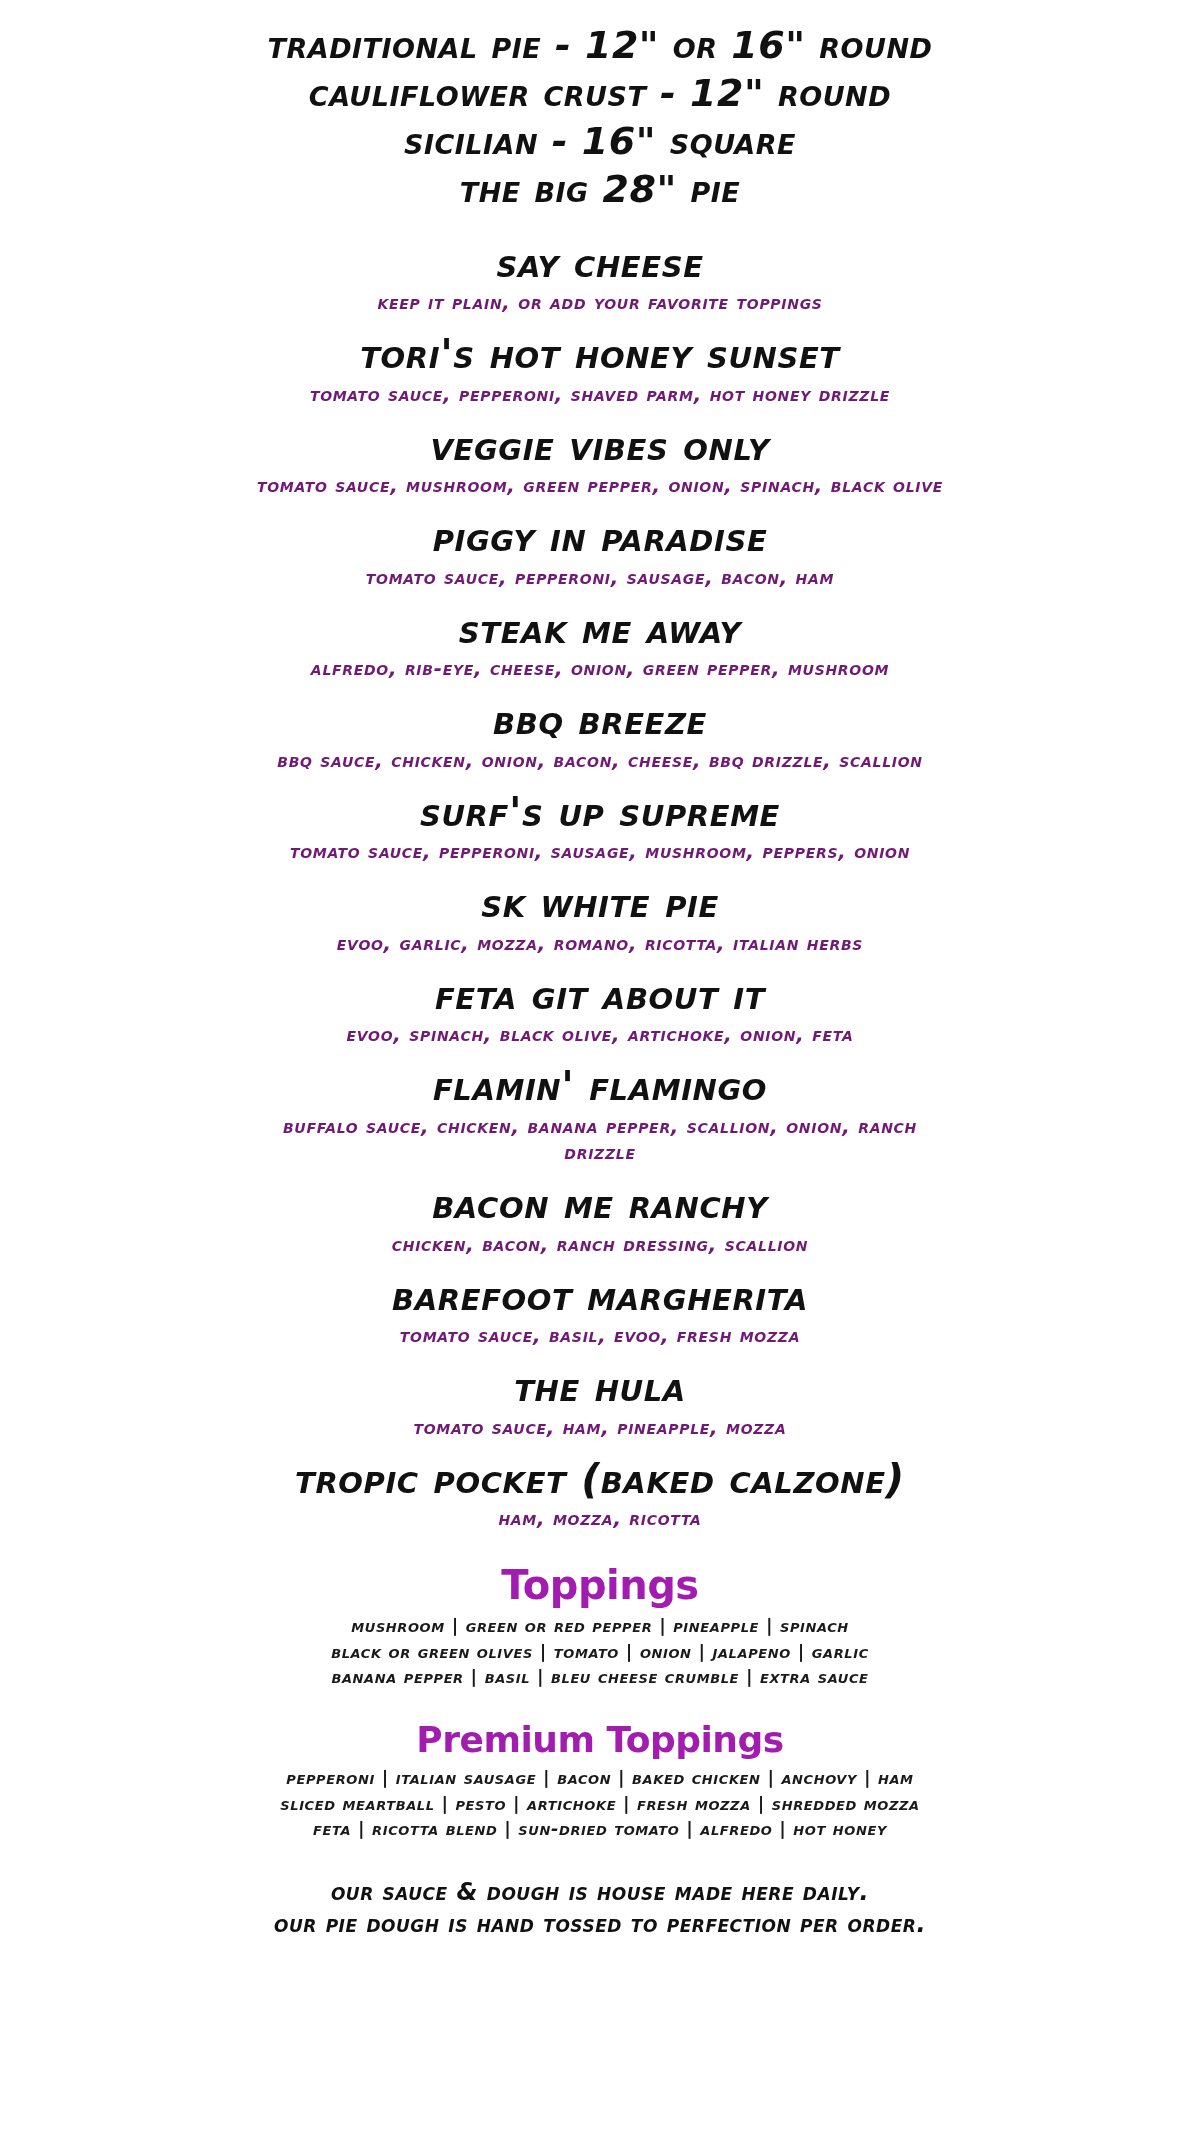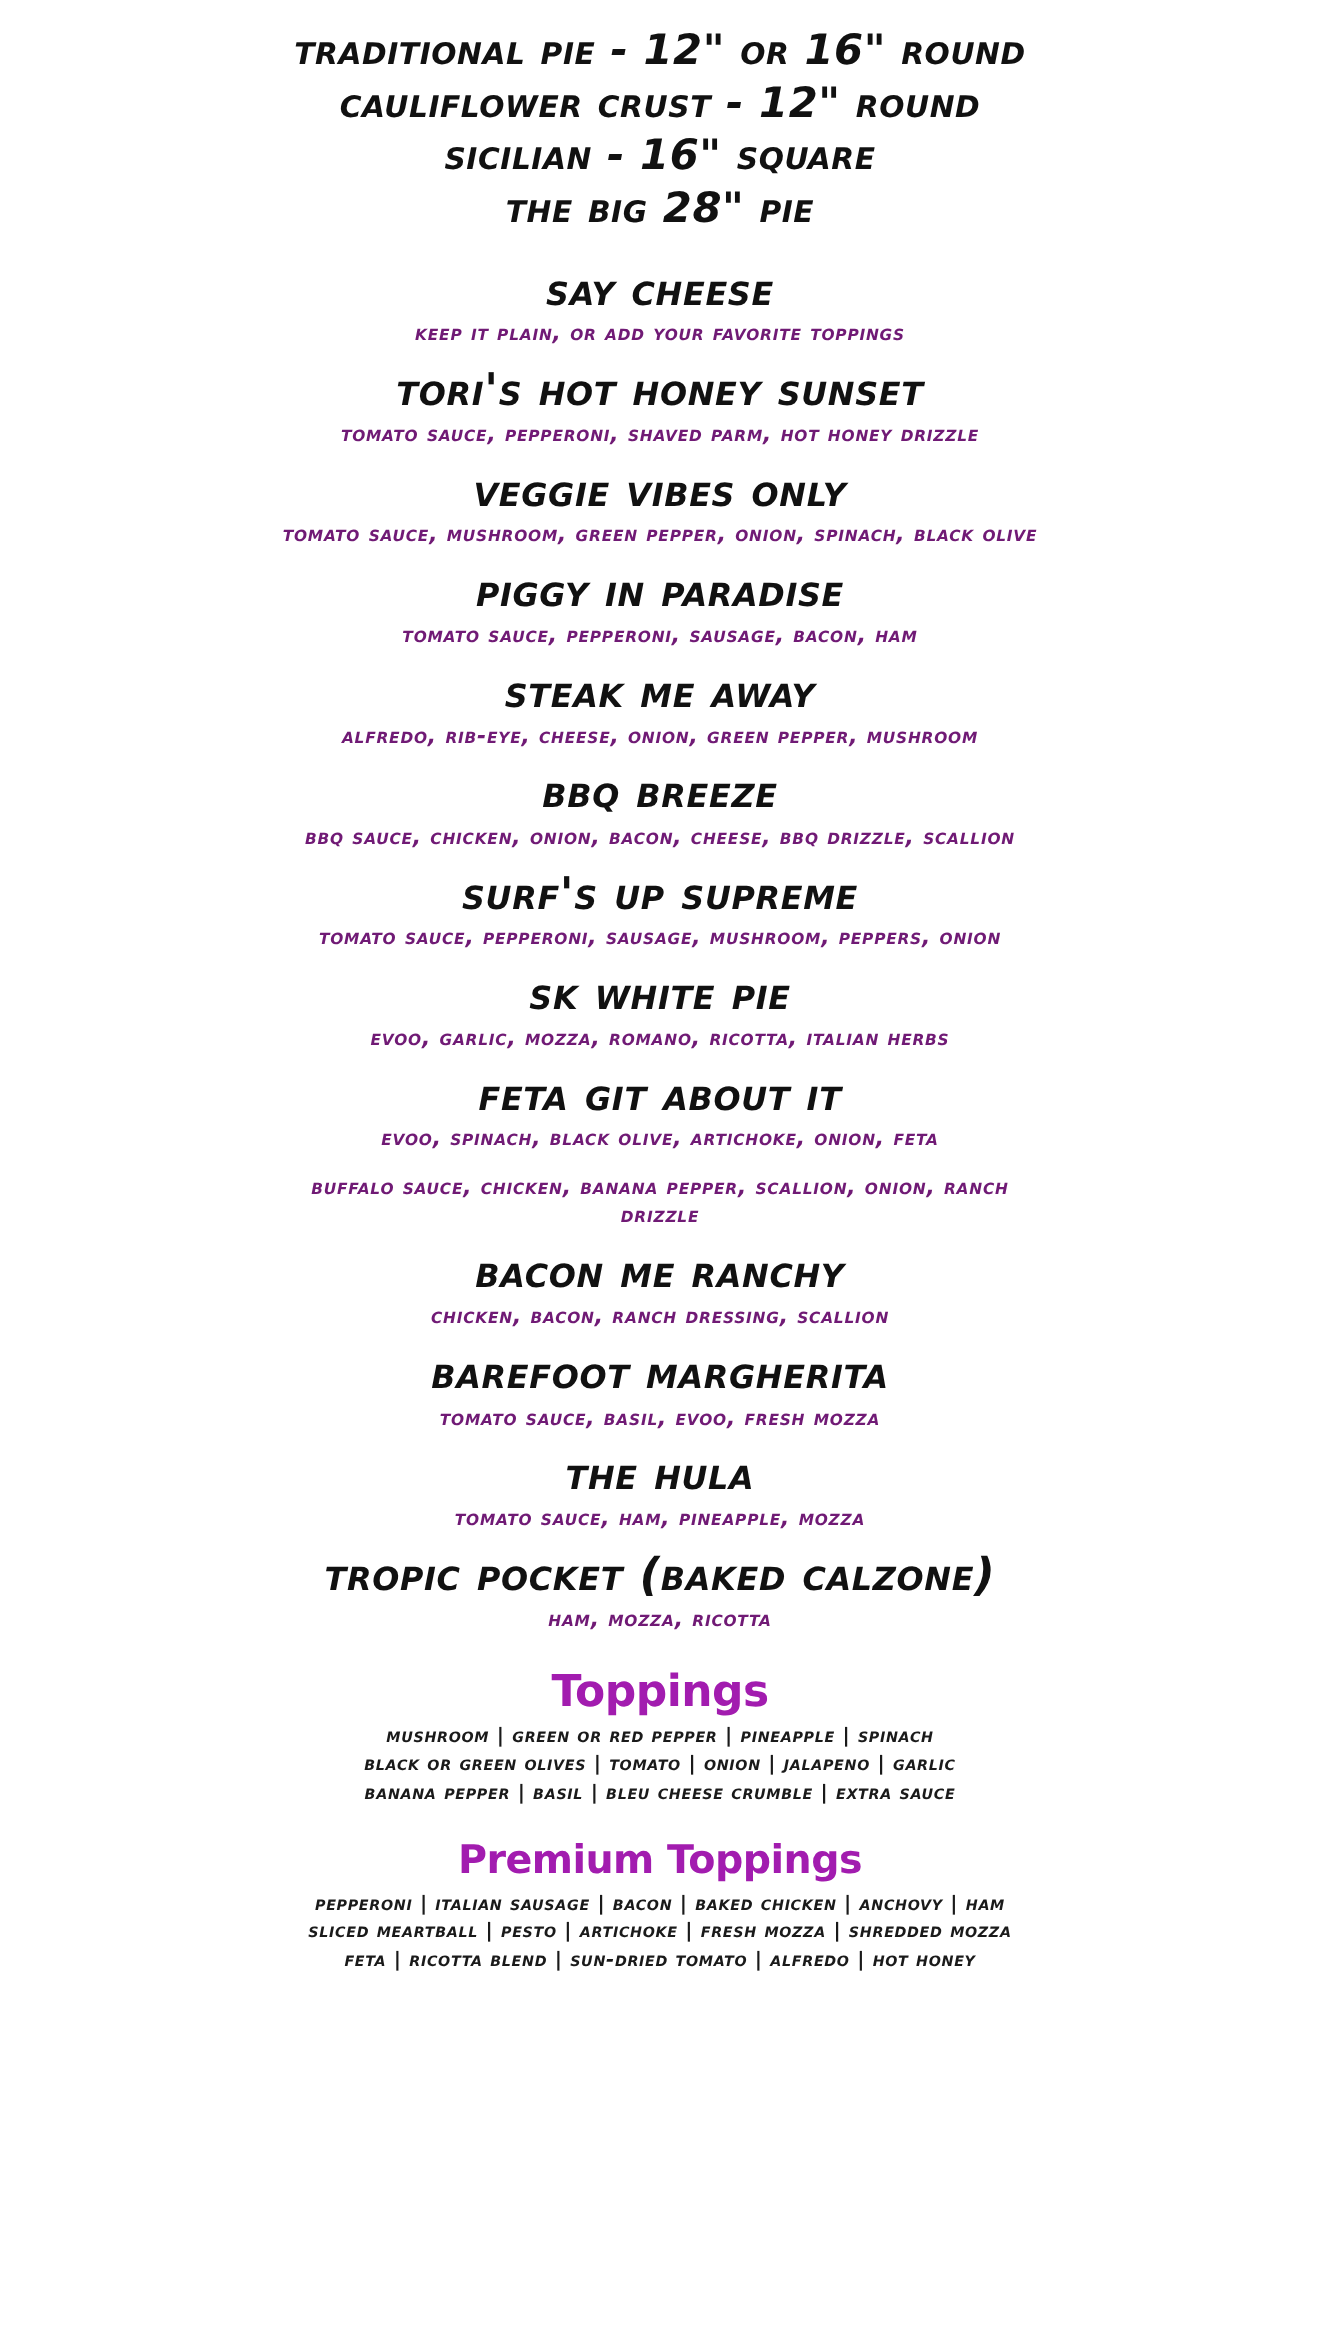--- a/index.html
+++ b/index.html
@@ -177,20 +177,21 @@
       <div class="item-name">SK White Pie</div>
       <div class="item-desc">EVOO, Garlic, Mozza, Romano, Ricotta, Italian Herbs</div>
     </div>
 
     <div class="menu-item">
       <div class="item-name">Feta Git About It</div>
       <div class="item-desc">EVOO, Spinach, Black Olive, Artichoke, Onion, Feta</div>
     </div>
 
     <div class="menu-item">
+      <div class="item-name">Flamin' Flamingo</div>
       <div class="item-desc" style="max-width:700px">Buffalo Sauce, Chicken, Banana Pepper, Scallion, Onion, Ranch Drizzle</div>
     </div>
 
     <div class="menu-item">
       <div class="item-name">Bacon Me Ranchy</div>
       <div class="item-desc">Chicken, Bacon, Ranch Dressing, Scallion</div>
     </div>
 
     <div class="menu-item">
       <div class="item-name">Barefoot Margherita</div>
@@ -216,14 +217,18 @@
     <div class="section-line">Banana Pepper | Basil | Bleu Cheese Crumble | Extra Sauce</div>
   </div>
 
   <div class="section">
     <div class="section-title premium-title">Premium Toppings</div>
     <div class="section-line">Pepperoni | Italian Sausage | Bacon | Baked Chicken | Anchovy | Ham</div>
     <div class="section-line">Sliced Meartball | Pesto | Artichoke | Fresh Mozza | Shredded Mozza</div>
     <div class="section-line">Feta | Ricotta Blend | Sun-dried Tomato | Alfredo | Hot Honey</div>
   </div>
 
+  <div class="footer">
+    <div class="footer-line">Our sauce &amp; dough is house made here daily.</div>
+    <div class="footer-line">Our pie dough is hand tossed to perfection per order.</div>
+  </div>
 
 </div>
 
 </body></html>

